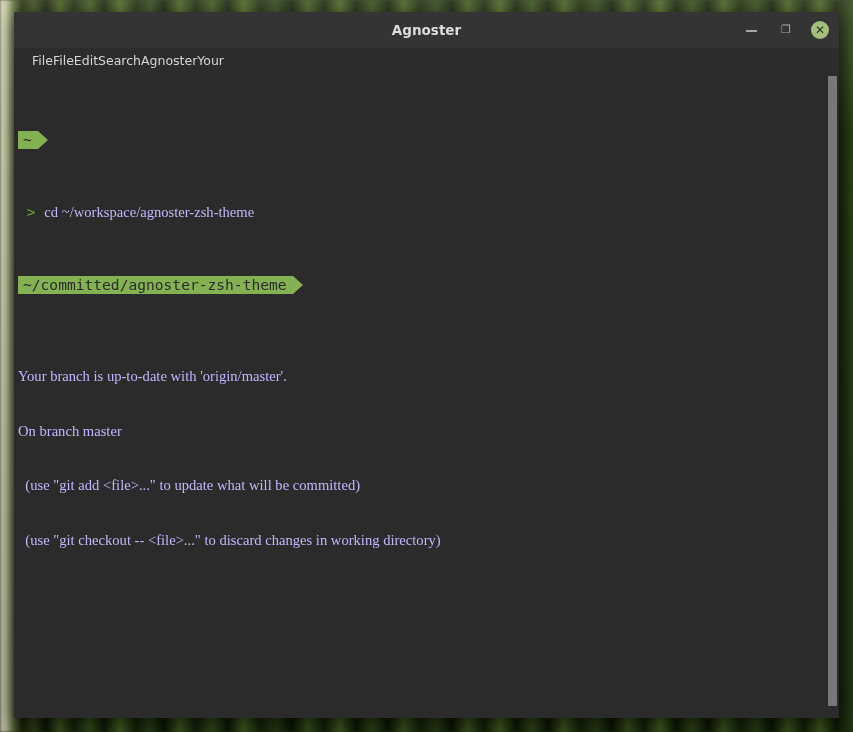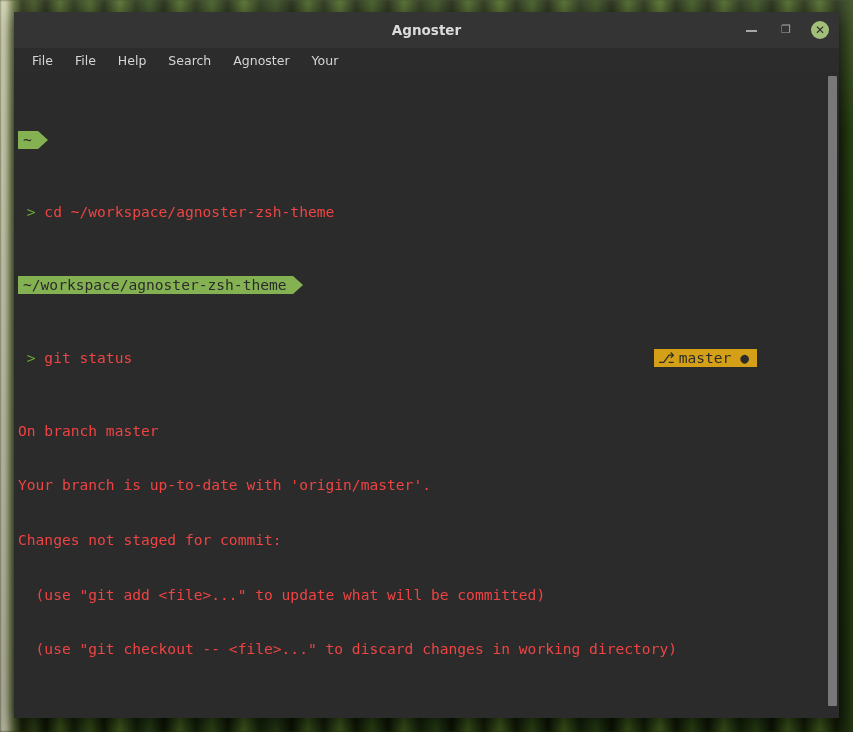--- a/index.html
+++ b/index.html
@@ -124,21 +124,20 @@
     font-family: "DejaVu Sans", sans-serif;
   }
 
   
   #menubar {
     height: 24px;
     background: #2c2c2c;
     display: flex;
     align-items: center;
     padding-left: 18px;
-    gap: 22px;
     flex: 0 0 auto;
   }
   .menu-item {
     color: #d6d6d6;
     font-size: 12.5px;
     font-family: "DejaVu Sans", sans-serif;
     cursor: default;
   }
 
   
@@ -153,21 +152,21 @@
     left: 0; top: 0; right: 14px; bottom: 0;
     padding: 4px 0 0 4px;
     font-family: "DejaVu Sans Mono", monospace;
     font-size: 14.6px;
     line-height: 18.2px;
     color: #d9d8d2;
     white-space: pre;
     overflow: hidden;
   }
   .line { height: 18.2px; position: relative; }
-  .fg-white  { color: #ef4444; }
+  .fg-white  { color: #c4b5fd; font-family: Liberation Serif, serif; }
   .fg-green  { color: #6ea832; }
 
   
   .seg {
     display: inline-block;
     height: 18px;
     line-height: 18px;
     vertical-align: top;
     position: relative;
   }
@@ -238,40 +237,38 @@
       </div>
       <div class="win-btn">
         <div class="close-circle">✕</div>
       </div>
     </div>
   </div>
 
   <div id="menubar">
     <div class="menu-item">File</div>
     <div class="menu-item">File</div>
-    <div class="menu-item">Help</div>
+    <div class="menu-item">Edit</div>
     <div class="menu-item">Search</div>
     <div class="menu-item">Agnoster</div>
     <div class="menu-item">Your</div>
   </div>
 
   <div id="term-wrap">
     <div id="term">
 
       <div class="line"><span class="seg seg-green">~</span></div>
 
       <div class="line"><span class="fg-green"> &gt; </span><span class="fg-white">cd ~/workspace/agnoster-zsh-theme</span></div>
 
-      <div class="line"><span class="seg seg-green">~/workspace/agnoster-zsh-theme</span></div>
-
-      <div class="line"><span class="fg-green"> &gt; </span><span class="fg-white">git status</span><span class="rprompt seg seg-yellow"><span class="branch-ico">⎇</span><span> master </span><span>●</span></span></div>
-
+      <div class="line"><span class="seg seg-green">~/committed/agnoster-zsh-theme</span></div>
+
+
+      <div class="line fg-white">Your branch is up-to-date with 'origin/master'.</div>
       <div class="line fg-white">On branch master</div>
-      <div class="line fg-white">Your branch is up-to-date with 'origin/master'.</div>
-      <div class="line fg-white">Changes not staged for commit:</div>
       <div class="line fg-white">  (use "git add &lt;file&gt;..." to update what will be committed)</div>
       <div class="line fg-white">  (use "git checkout -- &lt;file&gt;..." to discard changes in working directory)</div>
       <div class="line">&nbsp;</div>
       
       
       
       
       
       
       

